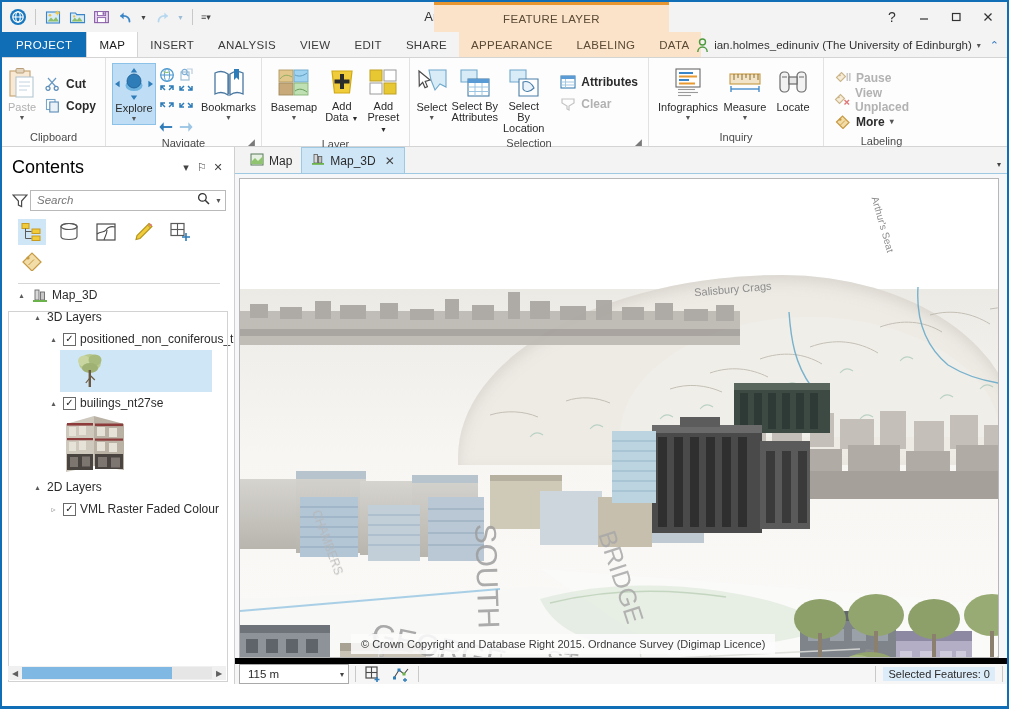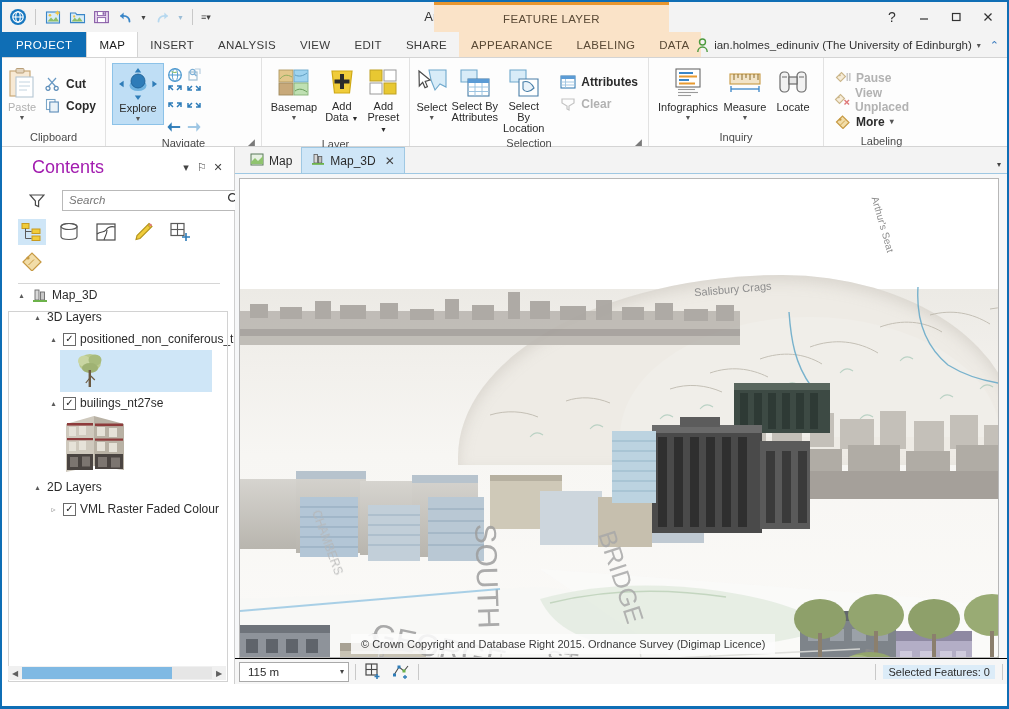--- a/index.html
+++ b/index.html
@@ -164,23 +164,23 @@
     background: #ffffff;
     border-right: 1px solid #cfcfcf;
     display: flex; flex-direction: column;
     position: relative;
   }
   .contents-head {
     height: 40px;
     display: flex; align-items: center;
     padding: 0 8px 0 10px;
   }
-  .contents-title { font-size: 18px; color: #a21caf; flex: 1; margin-left: 20px; }
+  .contents-title { font-size: 18px; color: #000000; flex: 1; }
   .chead-btn { width: 16px; height: 18px; display:flex; align-items:center; justify-content:center; color:#444; font-size: 11px; }
-  .search-row { display: flex; align-items: center; gap: 17px; padding: 0 8px 0 10px; height: 26px; margin-left: 17px; }
+  .search-row { display: flex; align-items: center; gap: 2px; padding: 0 8px 0 10px; height: 26px; }
   .filter-icon { width: 16px; height: 15px; }
   .searchbox {
     flex: 1; height: 21px;
     border: 1px solid #b9b9b9; background: #fff;
     display: flex; align-items: center;
     padding: 0 3px 0 6px;
   }
   .searchbox input {
     flex: 1; border: 0; outline: 0; font-size: 11.5px;
     font-style: italic; color: #9a9a9a;
@@ -289,21 +289,21 @@
     padding: 4px 10px;
     font-size: 11px; color: #3a3a3a;
     white-space: nowrap;
   }
 
   
   .statusbar {
     height: 26px;
     display: flex; align-items: center;
     background: #f6f6f6;
-    border-top: 1px solid #000000;
+    border-top: 6px solid #000000;
     padding: 0 4px 0 4px;
     gap: 6px;
     position: relative;
   }
   .scalebox {
     width: 110px; height: 20px;
     border: 1px solid #a9a9a9; background: #fff;
     display: flex; align-items: center;
     padding: 0 4px 0 8px;
     font-size: 11.5px; color: #2b2b2b;
@@ -548,20 +548,32 @@
                 <path d="M6 3L1.5 8 6 13z" fill="#2e7cb8"></path>
               </svg>
             </div>
             <div class="navcell">
               <svg width="18" height="16" viewBox="0 0 18 16">
                 <line x1="3" y1="8" x2="14" y2="8" stroke="#9dc6e4" stroke-width="2"></line>
                 <path d="M12 3l4.5 5-4.5 5z" fill="#9dc6e4"></path>
               </svg>
             </div>
           </div>
+        </div>
+        <div class="bigbtn" style="width:62px;margin-left:4px">
+          <span class="glyph">
+            <svg width="36" height="32" viewBox="0 0 36 32">
+              <path d="M4 6c4-2 9-2 13 1v21c-4-3-9-3-13-1z" fill="#fff" stroke="#4a78a0" stroke-width="1.3"></path>
+              <path d="M32 6c-4-2-9-2-13 1v21c4-3 9-3 13-1z" fill="#fff" stroke="#4a78a0" stroke-width="1.3"></path>
+              <line x1="17.8" y1="7" x2="17.8" y2="27" stroke="#4a78a0" stroke-width="1.2"></line>
+              <path d="M23 2h5v11l-2.5-2.6L23 13z" fill="#2e7cb8"></path>
+            </svg>
+          </span>
+          <span>Bookmarks</span>
+          <span class="dd-caret">▼</span>
         </div>
       </div>
       <div class="rgroup-label">
         <span>Navigate</span>
         <span class="dlglaunch">◢</span>
       </div>
     </div>
 
     <div class="rgroup" style="width:148px">
       <div class="rgroup-body">

